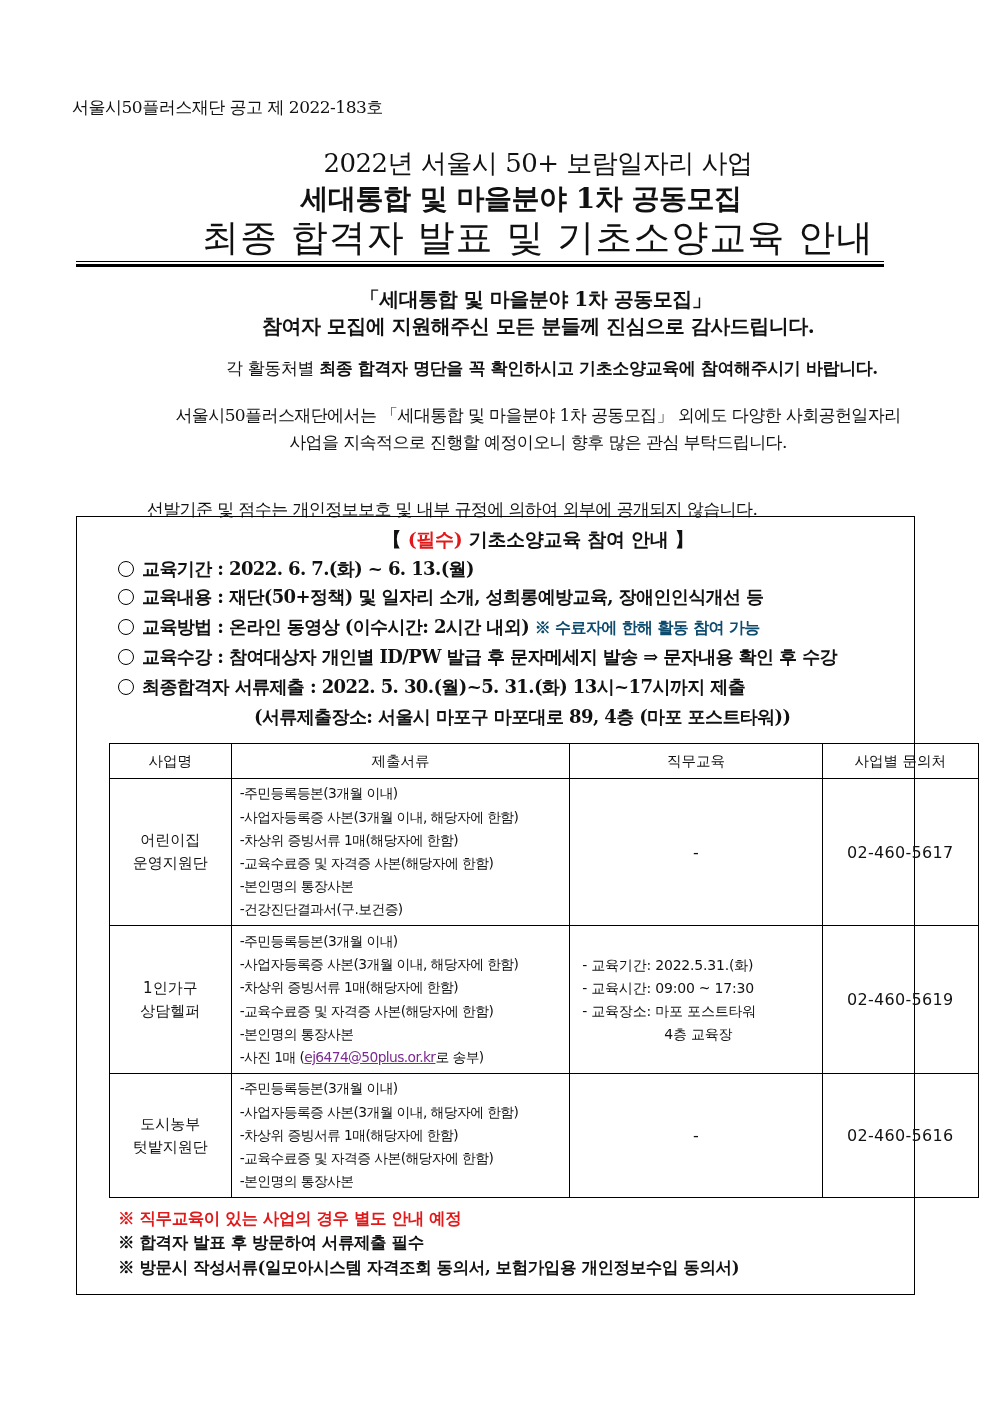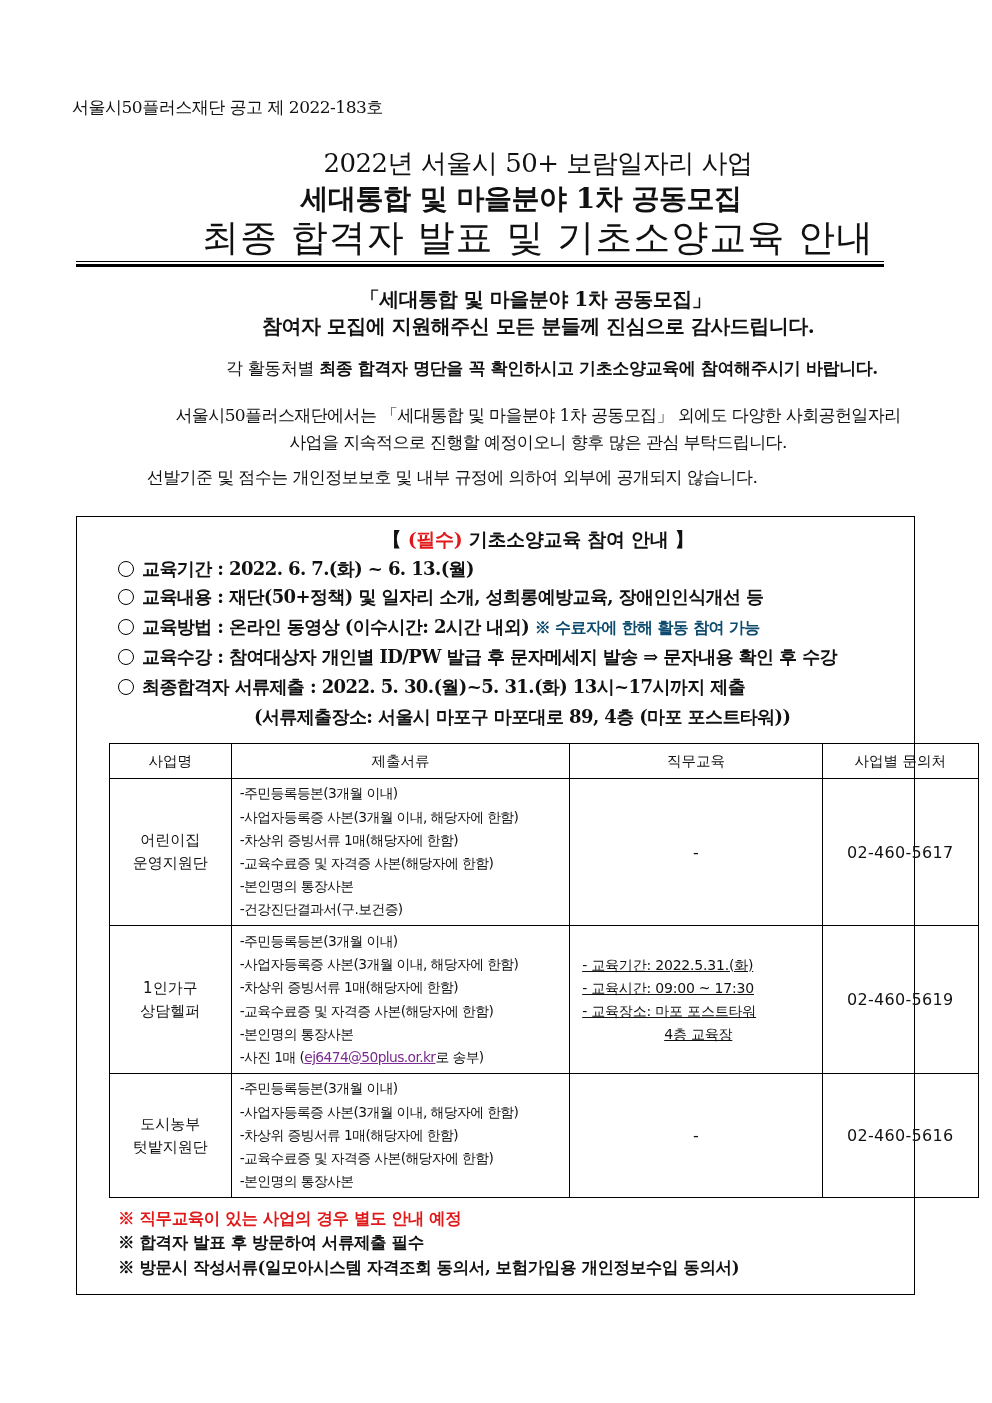--- a/index.html
+++ b/index.html
@@ -16,40 +16,40 @@
   .title2 { left: 0; width: 958px; top: 182px; font-size: 28px; font-weight: bold; letter-spacing: -0.5px; line-height: 34px; }
   .title3 { left: 0; width: 992px; top: 216px; font-size: 37px; letter-spacing: 1px; line-height: 44px; }
   .title-rule { left: 76px; top: 261px; width: 808px; height: 6px; border-top: 1px solid #000; }
   .title-rule::after { content: ""; position: absolute; left: 0; right: 0; top: 2px; height: 3px; background: #000; }
 
   .thanks1 { left: 0; width: 987px; top: 286px; font-size: 20px; font-weight: bold; line-height: 26px; letter-spacing: -0.5px; }
   .thanks2 { left: 0; width: 992px; top: 313px; font-size: 20px; font-weight: bold; line-height: 26px; letter-spacing: -0.5px; }
   .confirm { left: 0; width: 1020px; top: 356px; font-size: 17px; line-height: 24px; letter-spacing: -0.4px; }
   .confirm b { font-weight: bold; }
   .para1 { left: 0; width: 992px; top: 402px; font-size: 17px; line-height: 27px; letter-spacing: -0.6px; }
-  .para2 { left: 0; width: 820px; top: 465px; font-size: 17px; line-height: 24px; letter-spacing: -0.6px; }
+  .para2 { left: 0; width: 820px; top: 497px; font-size: 17px; line-height: 24px; letter-spacing: -0.6px; }
 
   .box { left: 76px; top: 516px; width: 839px; height: 779px; border: 1.5px solid #000; box-sizing: border-box; }
   .box-title { left: 0; width: 992px; top: 526px; font-size: 19px; font-weight: bold; line-height: 26px; letter-spacing: -0.3px; }
   .red { color: #e01a1a; }
   .info-line { left: 118px; font-size: 18px; font-weight: bold; line-height: 26px; letter-spacing: -0.6px; white-space: nowrap; }
   .info-line .circle { display: inline-block; width: 16px; height: 16px; border: 1.4px solid #000; border-radius: 50%; vertical-align: -2px; margin-right: 8px; box-sizing: border-box; }
   .info-line .note { color: #0c4a6e; font-size: 16px; }
 
   table.docs {
     position: absolute; left: 109px; top: 743px; width: 870px;
     border-collapse: collapse; font-family: "DejaVu Sans", "Liberation Sans", sans-serif;
     font-size: 14px; color: #111;
   }
   table.docs th, table.docs td { border: 1.2px solid #000; padding: 0; }
   table.docs th { height: 34px; font-weight: normal; font-size: 14.5px; text-align: center; }
   table.docs td.name { text-align: center; line-height: 23px; font-size: 15px; }
   table.docs td.docs-list { padding-left: 8px; line-height: 23.2px; font-size: 13.8px; letter-spacing: -0.6px; vertical-align: middle; }
   table.docs td.training { text-align: center; font-size: 16px; }
-  table.docs td.training-list { padding-left: 12px; line-height: 23px; font-size: 14px; letter-spacing: -0.2px; text-align: left; text-decoration: underline; }
+  table.docs td.training-list { padding-left: 12px; line-height: 23px; font-size: 14px; letter-spacing: -0.2px; text-align: left; }
   table.docs td.phone { text-align: center; font-size: 16px; letter-spacing: 0.3px; }
   .doc-line { display: block; white-space: nowrap; }
   .email { color: #7a2a90; text-decoration: underline; }
 
   .foot { left: 118px; font-size: 16.5px; font-weight: bold; line-height: 24px; letter-spacing: -0.4px; white-space: nowrap; }
 </style>
 </head>
 <body>
 
 <div class="abs notice-no">서울시50플러스재단 공고 제 2022-183호</div>

